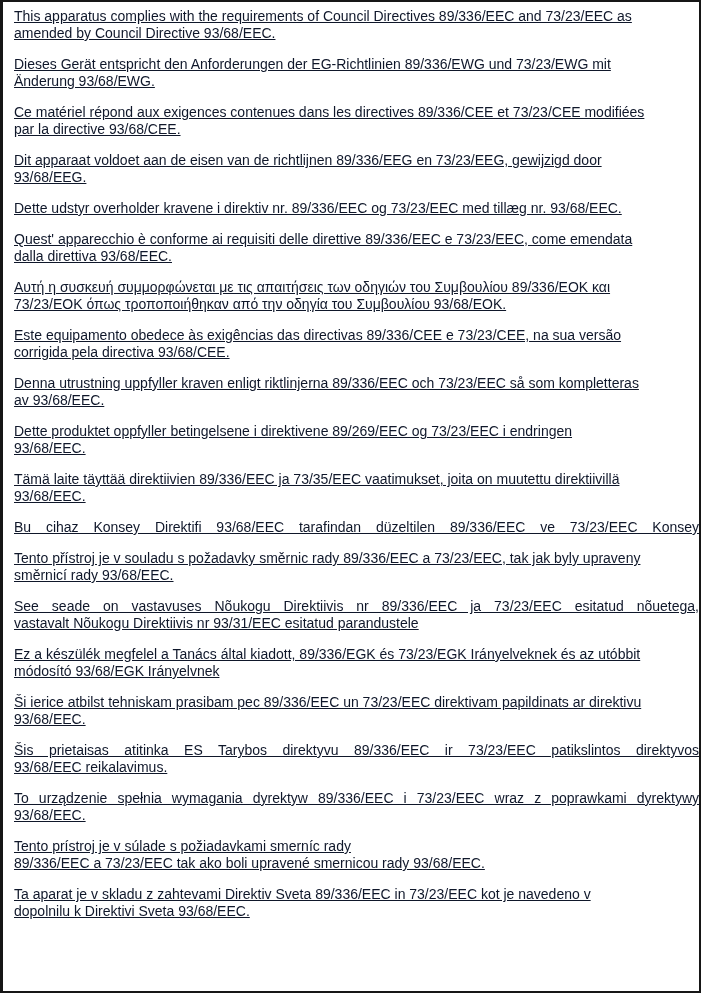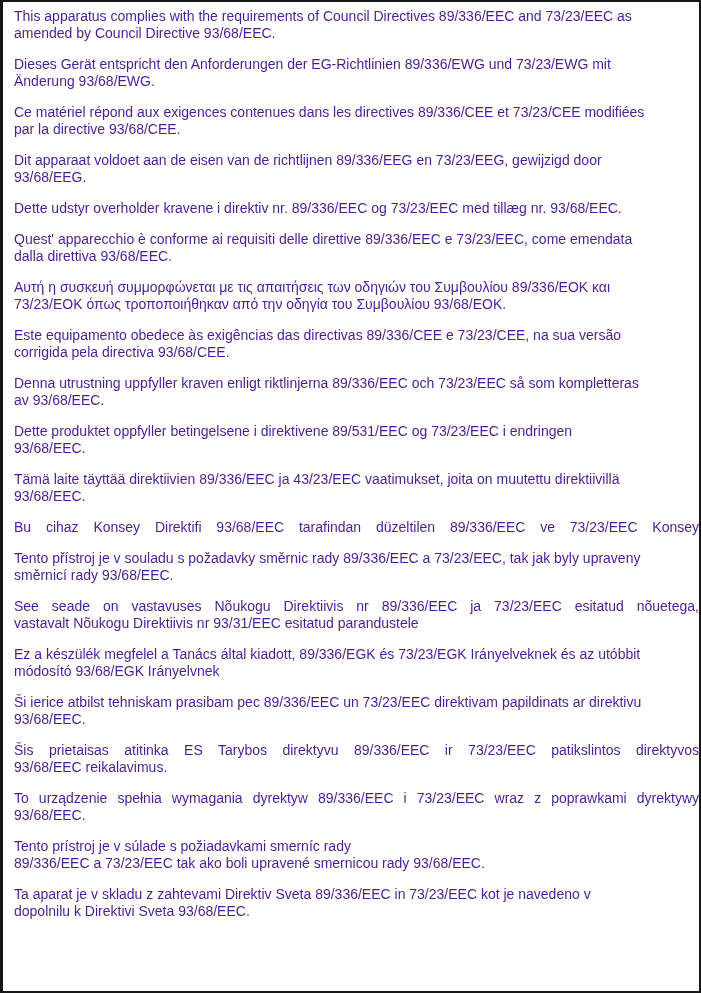--- a/index.html
+++ b/index.html
@@ -18,23 +18,24 @@
     border-bottom: 2px solid #161616;
     border-left: 3px solid #161616;
     overflow: hidden;
     font-family: "Liberation Sans", "DejaVu Sans", sans-serif;
   }
   .content {
     box-sizing: border-box;
     width: 100%;
     height: 100%;
     padding: 6px 0 0 11px;
-    color: #4c1d95;
+    color: #0f172a;
     font-size: 14px;
     line-height: 17px;
+    text-decoration: underline;
     -webkit-font-smoothing: antialiased;
   }
   .para {
     margin: 0 0 14px 0;
     padding: 0;
   }
   .para:last-child {
     margin-bottom: 13px;
   }
   .line {
@@ -82,25 +83,25 @@
       </p>
       <p class="para">
         <span class="line">Este equipamento obedece às exigências das directivas 89/336/CEE e 73/23/CEE, na sua versão</span>
         <span class="line">corrigida pela directiva 93/68/CEE.</span>
       </p>
       <p class="para">
         <span class="line">Denna utrustning uppfyller kraven enligt riktlinjerna 89/336/EEC och 73/23/EEC så som kompletteras</span>
         <span class="line">av 93/68/EEC.</span>
       </p>
       <p class="para">
-        <span class="line">Dette produktet oppfyller betingelsene i direktivene 89/531/EEC og 73/23/EEC i endringen</span>
+        <span class="line">Dette produktet oppfyller betingelsene i direktivene 89/269/EEC og 73/23/EEC i endringen</span>
         <span class="line">93/68/EEC.</span>
       </p>
       <p class="para">
-        <span class="line">Tämä laite täyttää direktiivien 89/336/EEC ja 43/23/EEC vaatimukset, joita on muutettu direktiivillä</span>
+        <span class="line">Tämä laite täyttää direktiivien 89/336/EEC ja 73/35/EEC vaatimukset, joita on muutettu direktiivillä</span>
         <span class="line">93/68/EEC.</span>
       </p>
       <p class="para">
         <span class="line jline">Bu cihaz Konsey Direktifi 93/68/EEC tarafindan düzeltilen 89/336/EEC ve 73/23/EEC Konsey</span>
       </p>
       <p class="para">
         <span class="line">Tento přístroj je v souladu s požadavky směrnic rady 89/336/EEC a 73/23/EEC, tak jak byly upraveny</span>
         <span class="line">směrnicí rady 93/68/EEC.</span>
       </p>
       <p class="para">

